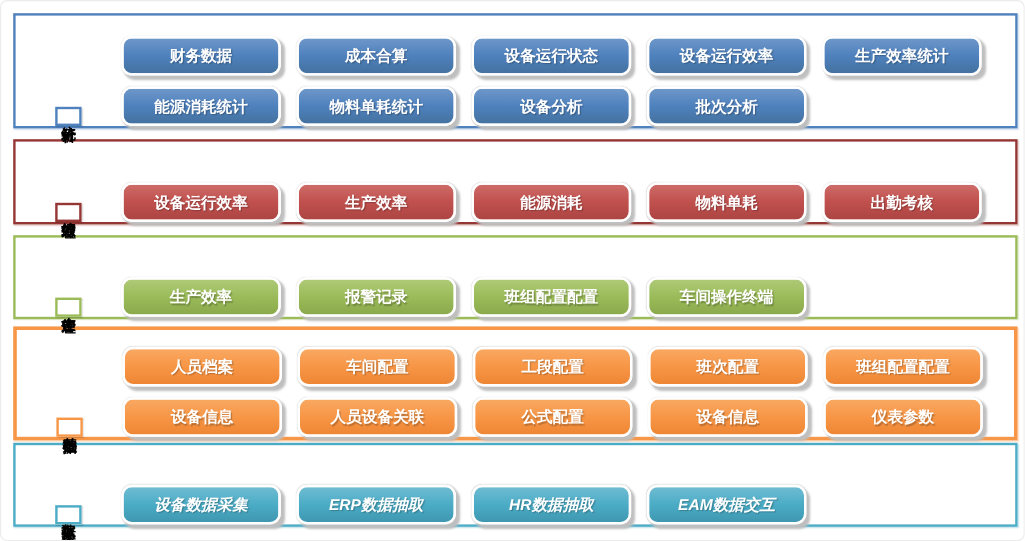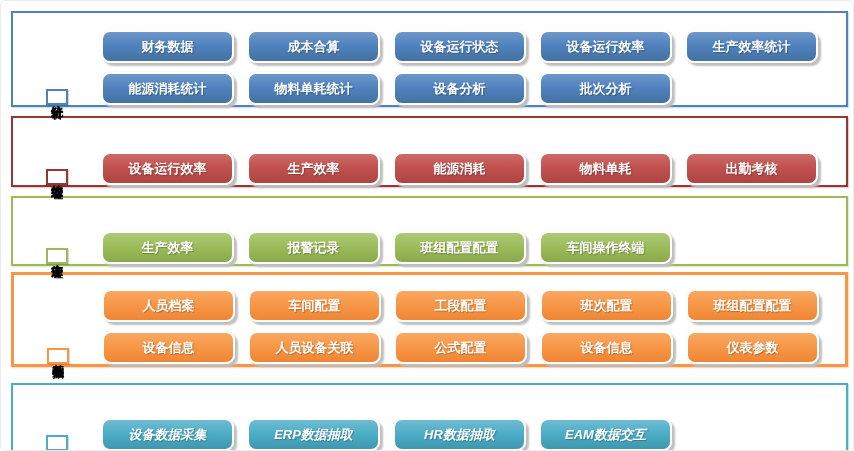--- a/index.html
+++ b/index.html
@@ -7,21 +7,21 @@
     position:relative; width:854px; height:451px; box-sizing:border-box;
     padding:10px 7px 0 10px; background:#fff; border:1px solid #ececec; border-radius:6px; overflow:hidden;
   }
   .sec {
     box-sizing:border-box; width:837px; display:flex; align-items:flex-end;
     background:#fff;
   }
   .sec0 { height:96px; border:2px solid #4F81BD; margin-bottom:9px;  box-shadow:1px 1px 1px rgba(79,129,189,0.25); }
   .sec1 { height:71px; border:2px solid #943634; margin-bottom:9px;  box-shadow:1px 1px 1px rgba(148,54,52,0.25); }
   .sec2 { height:70px; border:2px solid #9BBB59; margin-bottom:6px;  box-shadow:1px 1px 1px rgba(155,187,89,0.3); }
-  .sec3 { height:95px; border:3px solid #F79646; margin-bottom:16px;  box-shadow:1px 1px 1px rgba(247,150,70,0.3); }
+  .sec3 { height:95px; border:3px solid #F79646; margin-bottom:2px;  box-shadow:1px 1px 1px rgba(247,150,70,0.3); }
   .sec4 { height:70px; border:2px solid #4BACC6; margin-bottom:0;    box-shadow:1px 1px 1px rgba(75,172,198,0.35); }
   .label-zone { flex:0 0 88px; display:flex; align-items:center; justify-content:center; }
   .vlabel {
     writing-mode:vertical-rl; text-orientation:upright;
     font-weight:bold; font-size:12px; line-height:1.05; letter-spacing:1px;
     color:#000; background:#fff; border:2px solid #000; padding:4px 3px;
     box-shadow:1px 1px 1px rgba(0,0,0,0.15);
   }
   .sec0 .vlabel { border-color:#4F81BD; }
   .sec1 .vlabel { border-color:#943634; }

